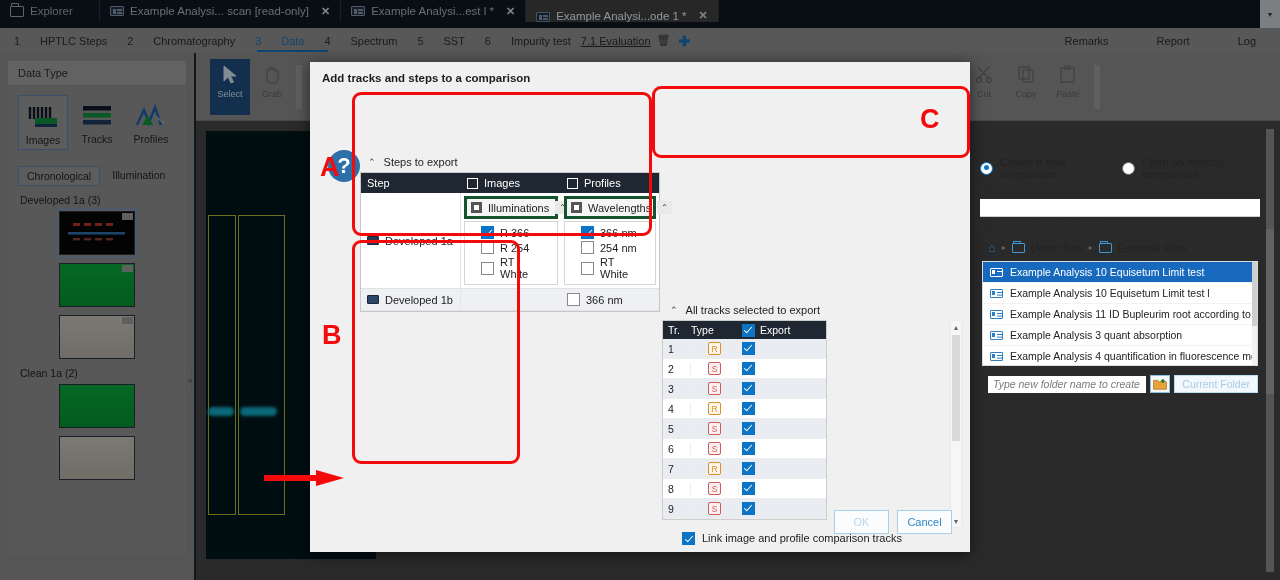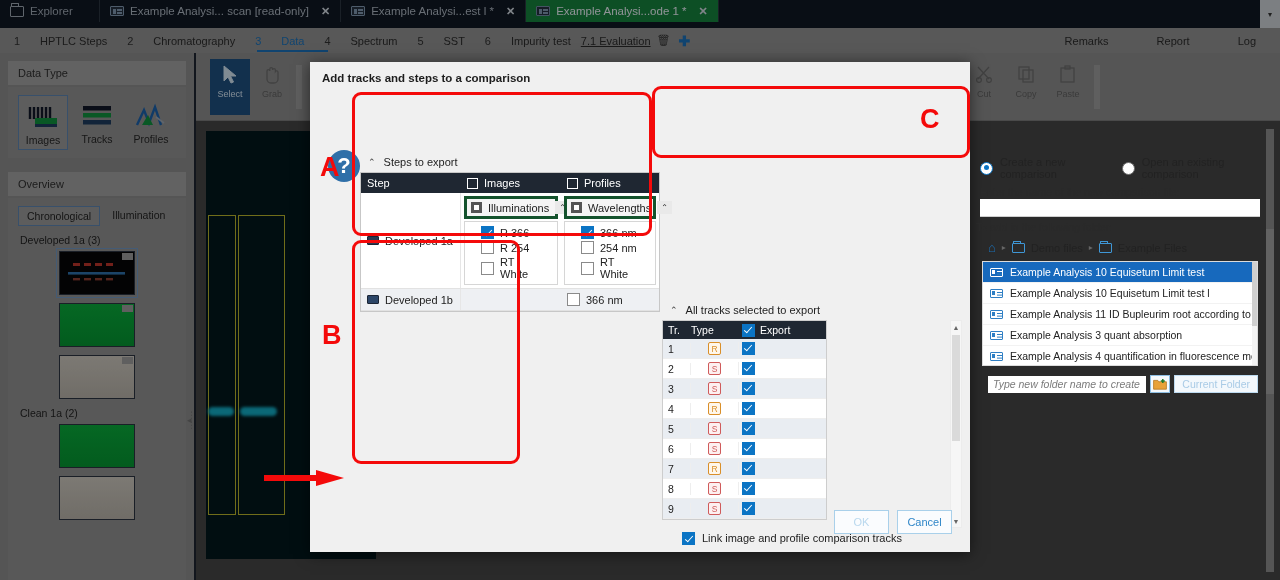--- a/index.html
+++ b/index.html
@@ -20,21 +20,21 @@
     background:#0f1722; display:flex; align-items:stretch;
   }
   .tab{
     display:flex; align-items:center; gap:6px;
     padding:0 10px; height:22px;
     color:#a9b2bd; font-size:11.5px;
     border-right:1px solid #2b3440;
     position:relative;
   }
   .tab.explorer{ width:100px; color:#9aa3ae; }
-  .tab.active{ background:#15803d; color:#e7ecf2; }
+  .tab.active{ background:#404040; color:#e7ecf2;align-items:flex-end; }
   .tab .tclose{ font-size:11px; font-weight:bold; color:#cfd6de; margin-left:6px; }
   .tab-ico{
     width:14px;height:10px;border:1.4px solid #7f95ad;border-radius:1px;
     display:inline-block; position:relative; background:#24303e; flex:0 0 auto;
   }
   .tab-ico::before{
     content:""; position:absolute; left:1.5px; top:1.5px; width:3px;height:5px;
     background:#7f95ad;
   }
   .tab-ico::after{
@@ -375,21 +375,20 @@
               <path d="M3 22 L10 7 L15 20 L21 4 L27 22" fill="none" stroke="#1b5fa8" stroke-width="2.4"></path>
               <path d="M8 22 L14 12 L19 22 Z" fill="#0f8f3d"></path>
               <path d="M22 14 L30 20" stroke="#9aa3ae" stroke-width="1.6" fill="none"></path>
                 </svg>
             </div>
             <div>Profiles</div>
           </div>
         </div>
       </div>
 
-      <div class="panel-hd" style="margin-top:14px;">Overview</div>
       <div class="panel-bd" style="height:396px; position:relative;">
         <div class="ovw-tabs">
           <div class="ovw-tab sel">Chronological</div>
           <div class="ovw-tab">Illumination</div>
         </div>
         <div class="grp-lbl">Developed 1a (3)</div>
         <div class="thumb dark sel">
           <span class="badge"></span>
           <svg width="73" height="41" viewBox="0 0 73 41" style="display:block">
             <g fill="#b8342a">

